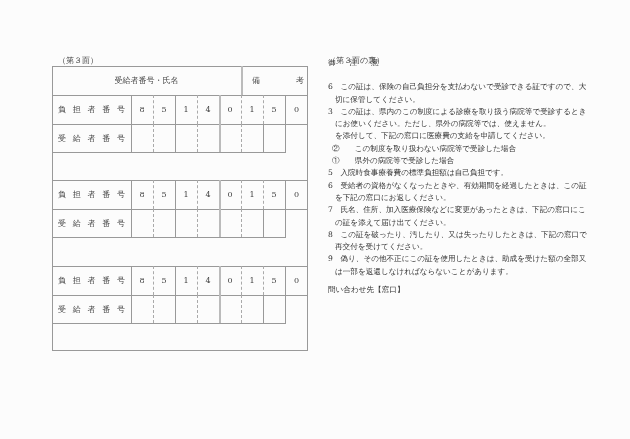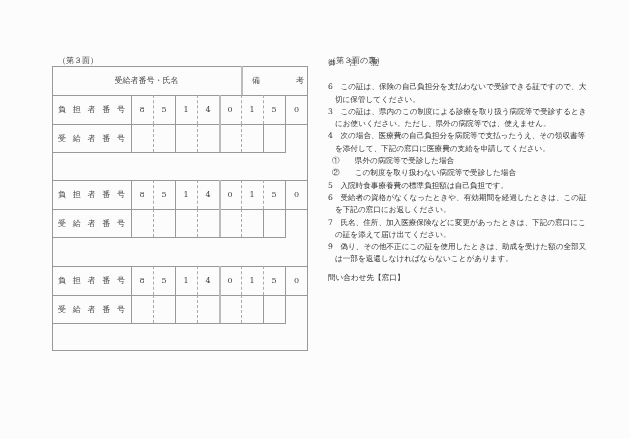--- a/index.html
+++ b/index.html
@@ -186,32 +186,35 @@
   <div class="title">御注意</div>
   <div>
       <div class="item">6　この証は、保険の自己負担分を支払わないで受診できる証ですので、大</div>
       <div class="item indent">切に保管してください。</div>
     </div>
   <div>
       <div class="item">3　この証は、県内のこの制度による診療を取り扱う病院等で受診するとき</div>
       <div class="item indent">にお使いください。ただし、県外の病院等では、使えません。</div>
     </div>
   <div>
-      <div class="item">4　次の場合、医療費の自己負担分を病院等で支払ったうえ、その領収書等</div>
       <div class="item indent">を添付して、下記の窓口に医療費の支給を申請してください。</div>
     </div>
+  <div class="item sub">②　　この制度を取り扱わない病院等で受診した場合</div>
   <div class="item sub">①　　県外の病院等で受診した場合</div>
-  <div class="item sub">②　　この制度を取り扱わない病院等で受診した場合</div>
   <div class="item">5　入院時食事療養費の標準負担額は自己負担です。</div>
   <div>
       <div class="item">6　受給者の資格がなくなったときや、有効期間を経過したときは、この証</div>
       <div class="item indent">を下記の窓口にお返しください。</div>
     </div>
   <div>
       <div class="item">7　氏名、住所、加入医療保険などに変更があったときは、下記の窓口にこ</div>
       <div class="item indent">の証を添えて届け出てください。</div>
     </div>
   <div>
+      <div class="item">8　この証を破ったり、汚したり、又は失ったりしたときは、下記の窓口で</div>
+      <div class="item indent">再交付を受けてください。</div>
+    </div>
+  <div>
       <div class="item">9　偽り、その他不正にこの証を使用したときは、助成を受けた額の全部又</div>
       <div class="item indent">は一部を返還しなければならないことがあります。</div>
     </div>
   <div class="item contact">問い合わせ先【窓口】</div>
 </div>
 
 </body></html>

